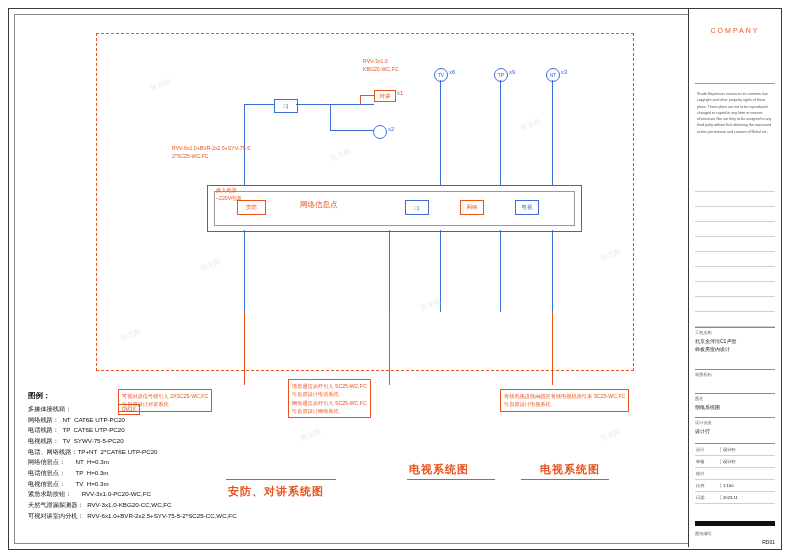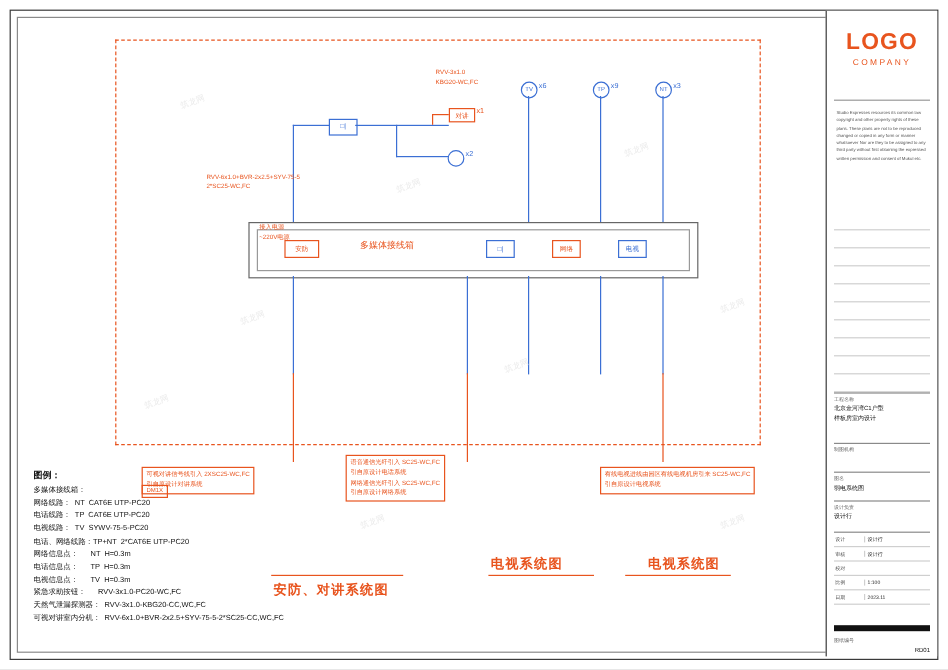--- a/index.html
+++ b/index.html
@@ -103,21 +103,21 @@
   <div class="ln" style="left:500px;top:80px;width:1px;height:105px;"></div>
   <div class="ln" style="left:552px;top:80px;width:1px;height:105px;"></div>
 
   <div class="txt" style="left:363px;top:57px;">RVV-3x1.0
 KBG20-WC,FC</div>
   <div class="txt" style="left:172px;top:144px;">RVV-6x1.0+BVR-2x2.5+SYV-75-5
 2*SC25-WC,FC</div>
 
   <div class="mm-box"></div>
   <div class="mm-inner"></div>
-  <div class="mm-label">多媒体接线箱</div>
+  <div class="mm-label">网络信息点</div>
 
   <div class="sym sym-orange" style="left:237px;top:200px;width:27px;height:13px;">
     <span>安防</span>
   </div>
   <div class="sym" style="left:405px;top:200px;width:22px;height:13px;">
     <span>□|</span>
   </div>
   <div class="sym sym-orange" style="left:460px;top:200px;width:22px;height:13px;">
     <span>网络</span>
   </div>
@@ -168,21 +168,20 @@
 电话、网络线路：TP+NT  2*CAT6E UTP-PC20
 网络信息点：      NT  H=0.3m
 电话信息点：      TP  H=0.3m
 电视信息点：      TV  H=0.3m
 紧急求助按钮：      RVV-3x1.0-PC20-WC,FC
 天然气泄漏探测器：  RVV-3x1.0-KBG20-CC,WC,FC
 可视对讲室内分机：  RVV-6x1.0+BVR-2x2.5+SYV-75-5-2*SC25-CC,WC,FC</div>
 
   <div class="titleblock">
     <div class="tb-logo">
-      <div class="lg">LOGO</div>
       <div class="cp">COMPANY</div>
     </div>
     <div class="tb-rule" style="top:74px;"></div>
     <div class="tb-note">Studio Expresses resources its common law copyright and other property rights of these plans. These plans are not to be reproduced changed or copied in any form or manner whatsoever Nor are they  to be assigned to any third party without first obtaining the expressed written permission and consent of Mukul etc.</div>
     <div class="tb-lines">
       <div></div>
       <div></div>
       <div></div>
       <div></div>
       <div></div>

